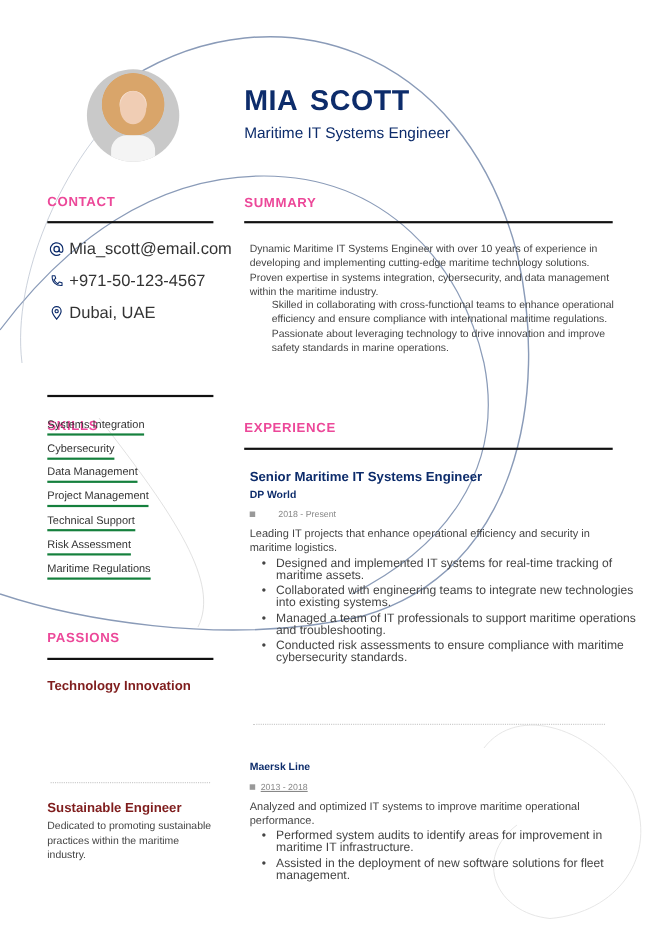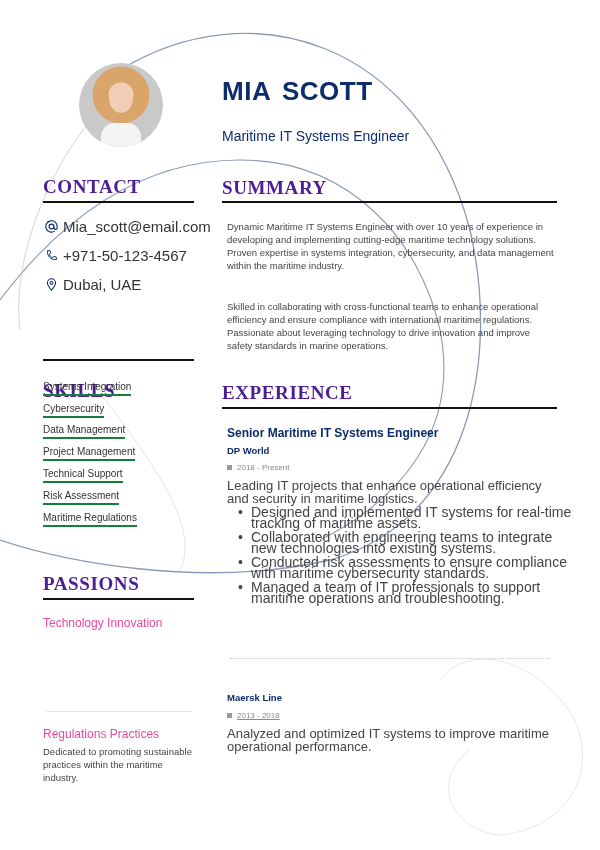--- a/index.html
+++ b/index.html
@@ -3,36 +3,36 @@
 <meta charset="utf-8">
 <style>
   html, body { margin: 0; padding: 0; }
   body { width: 600px; height: 850px; background: #ffffff; position: relative; overflow: hidden; font-family: "Liberation Sans", sans-serif; color: #333; }
   .bg-curves { position: absolute; left: 0; top: 0; width: 600px; height: 850px; pointer-events: none; z-index: 0; }
   .page { position: absolute; left: 0; top: 0; width: 600px; height: 658px; z-index: 1; }
   .photo { position: absolute; left: 79px; top: 63px; width: 84px; height: 84px; border-radius: 50%; overflow: hidden; background: radial-gradient(circle at 50% 38%, #f3d9c6 0 18%, #d9a56a 19% 42%, #c9c9c9 43% 100%); }
   .photo .shirt { position: absolute; left: 22px; top: 60px; width: 40px; height: 30px; background: #f4f4f4; border-radius: 14px 14px 0 0; }
   .photo .face { position: absolute; left: 30px; top: 20px; width: 24px; height: 30px; border-radius: 50%; background: #f0cdb4; }
   .name { position: absolute; left: 222px; top: 76px; font-size: 26px; font-weight: bold; color: #0d2c6b; letter-spacing: 0.5px; word-spacing: 4px; }
-  .role { position: absolute; left: 222px; top: 128px; font-size: 14px; color: #0d2c6b; }
-  .section-title { position: absolute; font-size: 19px; font-weight: bold; color: #4c1d95; letter-spacing: 0.6px; font-family: Liberation Serif, serif; }
+  .role { position: absolute; left: 222px; top: 112px; font-size: 14px; color: #0d2c6b; }
+  .section-title { position: absolute; font-size: 12px; font-weight: bold; color: #ec4899; letter-spacing: 0.6px; }
   .rule { position: absolute; height: 2px; background: #111; }
   .contact-row { position: absolute; left: 45px; display: flex; align-items: center; font-size: 15px; color: #333; }
   .contact-row svg { width: 13px; height: 13px; margin-right: 5px; }
   .skill { position: absolute; left: 43px; font-size: 10px; color: #333; padding-bottom: 2px; border-bottom: 2px solid #15803d; }
-  .p-title { position: absolute; left: 43px; font-size: 12px; font-weight: normal; color: #ec4899; }
+  .p-title { position: absolute; left: 43px; font-size: 12px; font-weight: bold; color: #7f1d1d; }
   .p-desc { position: absolute; left: 43px; width: 155px; font-size: 9.5px; line-height: 13px; color: #444; }
   .dotted { position: absolute; border-top: 1px dotted #ccc; height: 0; }
   .summary { position: absolute; left: 227px; width: 330px; font-size: 9.5px; line-height: 13px; color: #444; }
   .job-title { position: absolute; left: 227px; font-size: 12px; font-weight: bold; color: #0d2c6b; }
   .company { position: absolute; left: 227px; font-size: 9.5px; font-weight: bold; color: #0d2c6b; }
   .dates { position: absolute; left: 227px; font-size: 8px; color: #888; display: flex; align-items: center; }
   .dates .cal { width: 5px; height: 5px; background: #999; margin-right: 5px; }
-  .job-desc { position: absolute; left: 227px; width: 330px; font-size: 13px; line-height: 13px; color: #444; }
-  .bullets { position: absolute; left: 227px; width: 330px; margin: 0; padding: 0 0 0 24px; list-style: none; font-size: 14px; line-height: 10.5px; color: #444; }
+  .job-desc { position: absolute; left: 227px; width: 330px; font-size: 10px; line-height: 13px; color: #444; }
+  .bullets { position: absolute; left: 227px; width: 330px; margin: 0; padding: 0 0 0 24px; list-style: none; font-size: 11px; line-height: 10.5px; color: #444; }
   .bullets li { position: relative; margin-bottom: 4px; }
   .bullets li::before { content: "•"; position: absolute; left: -13px; top: 0; color: #444; }
 </style>
 </head>
 <body>
 
 <svg class="bg-curves" viewBox="0 0 600 850">
   <path d="M120 70 C 250 -10, 420 40, 470 230 C 500 360, 470 520, 330 560 C 200 590, 60 560, 0 540" fill="none" stroke="#8a9bb8" stroke-width="1.3"></path>
   <path d="M0 300 C 60 220, 140 160, 240 160 C 350 160, 420 240, 440 330 C 460 430, 400 500, 320 540" fill="none" stroke="#8a9bb8" stroke-width="1.1"></path>
   <path d="M20 330 C 10 250, 60 150, 100 110" fill="none" stroke="#b0b8c8" stroke-width="0.6"></path>
@@ -80,46 +80,50 @@
   <div class="skill" style="top:424px;">Data Management</div>
   <div class="skill" style="top:446px;">Project Management</div>
   <div class="skill" style="top:468px;">Technical Support</div>
   <div class="skill" style="top:490px;">Risk Assessment</div>
   <div class="skill" style="top:512px;">Maritime Regulations</div>
 
   <div class="section-title" style="left:43px; top:573px;">PASSIONS</div>
   <div class="rule" style="left:43px; top:598px; width:151px;"></div>
   <div class="p-title" style="top:616px;">Technology Innovation</div>
   <div class="dotted" style="left:46px; top:711px; width:145px;"></div>
-  <div class="p-title" style="top:727px;">Regulations Practices</div>
+  <div class="p-title" style="top:727px;">Sustainable Engineer</div>
   <div class="p-desc" style="top:745px;">Dedicated to promoting sustainable practices within the maritime industry.</div>
 
   <div class="section-title" style="left:222px; top:177px;">SUMMARY</div>
   <div class="rule" style="left:222px; top:201px; width:335px;"></div>
   <div class="summary" style="top:220px;">Dynamic Maritime IT Systems Engineer with over 10 years of experience in developing and implementing cutting-edge maritime technology solutions. Proven expertise in systems integration, cybersecurity, and data management within the maritime industry.</div>
-  <div class="summary" style="top:300px;">Skilled in collaborating with cross-functional teams to enhance operational efficiency and ensure compliance with international maritime regulations. Passionate about leveraging technology to drive innovation and improve safety standards in marine operations.</div>
+  <div class="summary" style="top:271px;margin-left:20px;">Skilled in collaborating with cross-functional teams to enhance operational efficiency and ensure compliance with international maritime regulations. Passionate about leveraging technology to drive innovation and improve safety standards in marine operations.</div>
 
   <div class="section-title" style="left:222px; top:382px;">EXPERIENCE</div>
   <div class="rule" style="left:222px; top:407px; width:335px;"></div>
 
   <div class="job-title" style="top:426px;">Senior Maritime IT Systems Engineer</div>
   <div class="company" style="top:445px;">DP World</div>
-  <div class="dates" style="top:463px;">
+  <div class="dates" style="top:463px;gap:16px;">
     <span class="cal"></span>
     <span>2018 - Present</span>
   </div>
   <div class="job-desc" style="top:479px;">Leading IT projects that enhance operational efficiency and security in maritime logistics.</div>
   <ul class="bullets" style="top:507px;">
     <li>Designed and implemented IT systems for real-time tracking of maritime assets.</li>
     <li>Collaborated with engineering teams to integrate new technologies into existing systems.</li>
+    <li>Managed a team of IT professionals to support maritime operations and troubleshooting.</li>
     <li>Conducted risk assessments to ensure compliance with maritime cybersecurity standards.</li>
-    <li>Managed a team of IT professionals to support maritime operations and troubleshooting.</li>
   </ul>
 
   <div class="dotted" style="left:230px; top:658px; width:320px;"></div>
 
   <div class="company" style="top:692px;">Maersk Line</div>
   <div class="dates" style="top:711px;text-decoration:underline;">
     <span class="cal"></span>
     <span>2013 - 2018</span>
   </div>
   <div class="job-desc" style="top:727px;">Analyzed and optimized IT systems to improve maritime operational performance.</div>
+  <ul class="bullets" style="top:755px;">
+    <li>Performed system audits to identify areas for improvement in maritime IT infrastructure.</li>
+    <li>Assisted in the deployment of new software solutions for fleet management.</li>
+  </ul>
 </div>
 
 </body></html>

